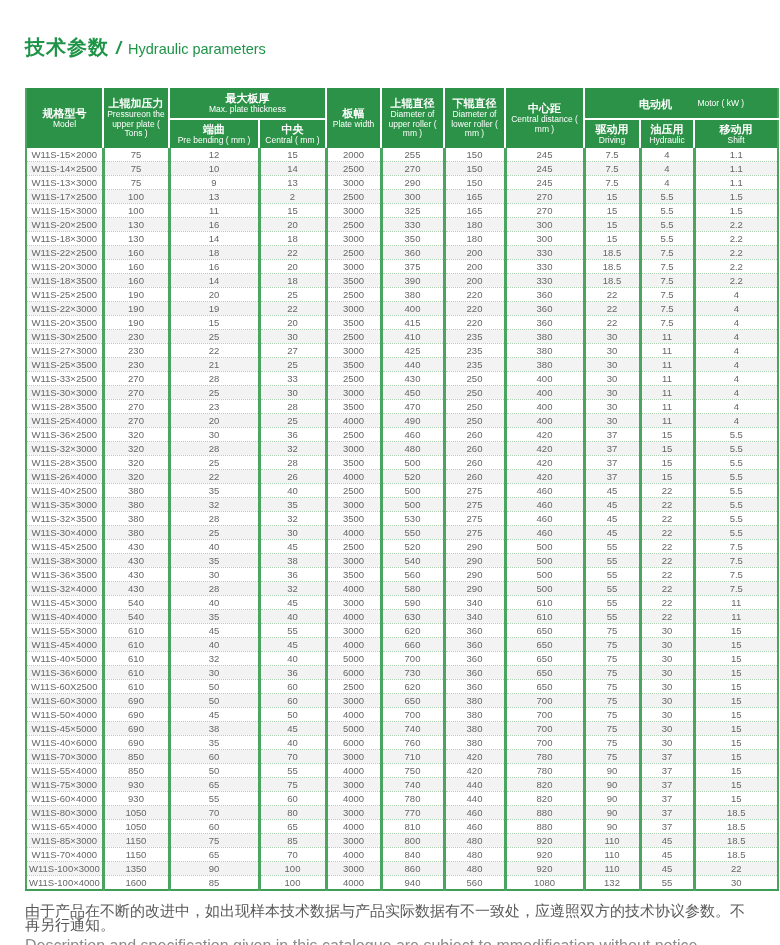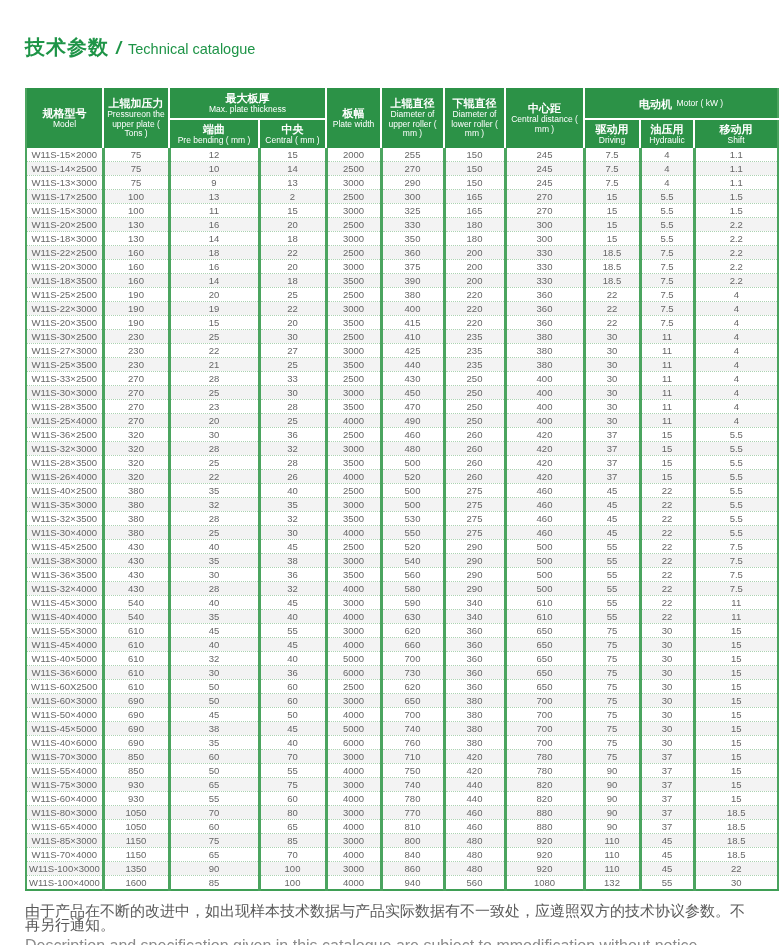--- a/index.html
+++ b/index.html
@@ -25,21 +25,21 @@
   thead th{
     background:#2c9247;color:#fff;font-weight:normal;
     padding:2px 1px;vertical-align:middle;
   }
   thead tr.h1 th{height:26px;}
   thead tr.h2 th{height:24px;}
   th.sep-r{border-right:2px solid #ffffff;}
   th.sep-b{border-bottom:2px solid #ffffff;text-align:center;}
   .th-zh{font-size:11px;font-weight:bold;line-height:12px;}
   .th-en{font-size:8.5px;line-height:9.5px;margin-top:1px;}
-  .th-inline .th-zh,.th-inline .th-en{display:inline;vertical-align:middle;}
+  .th-inline .th-zh,.th-inline .th-en{display:inline;vertical-align:middle;margin-left:21px;}
 
   tbody td{
     text-align:center;font-size:9.5px;color:#666;
     height:12px;line-height:12px;padding:0.5px 2px;
     border-right:3px solid #4ba45f;
     border-bottom:1px dotted #abd2b1;
     white-space:nowrap;overflow:hidden;
   }
   tbody td:last-child{border-right:none;}
   tbody tr:nth-child(even){background:#f3f3f3;}
@@ -51,21 +51,21 @@
   .note-en{font-size:16px;color:#8a8a8a;line-height:14px;margin-top:7px;}
 </style>
 </head>
 <body>
 
 <div class="page">
 
   <div class="title">
     <span class="title-zh">技术参数</span>
     <span class="title-slash">/</span>
-    <span class="title-en">Technical catalogue</span>
+    <span class="title-en">Hydraulic parameters</span>
   </div>
 
   <table class="params">
     <colgroup>
       <col style="width:77px">
         <col style="width:66px">
         <col style="width:90px">
         <col style="width:67px">
       <col style="width:55px">
         <col style="width:63px">

